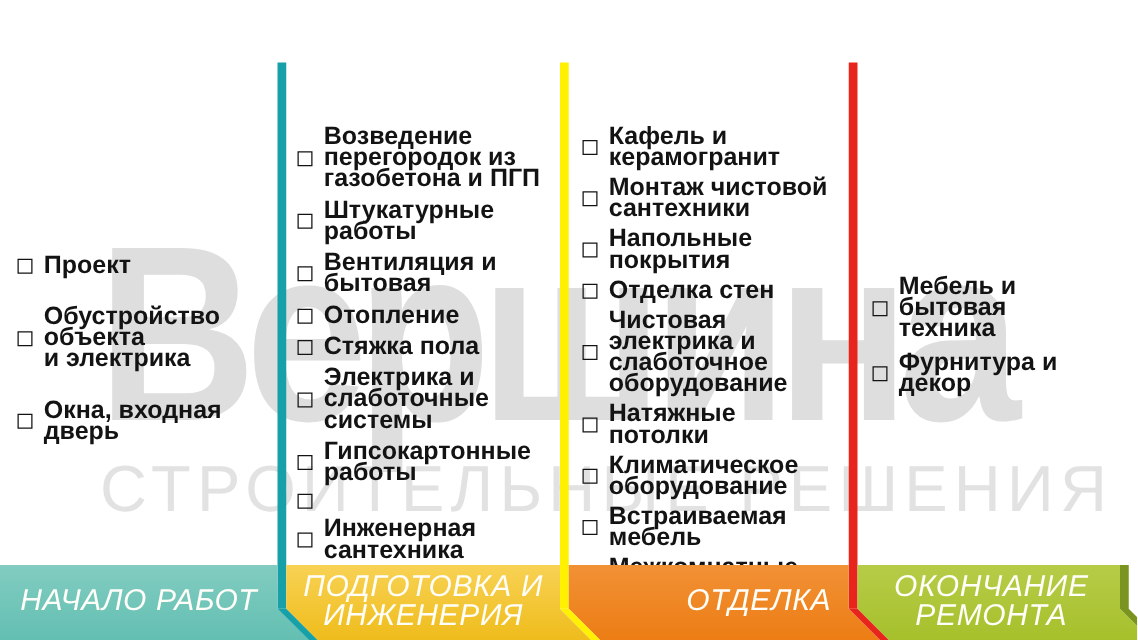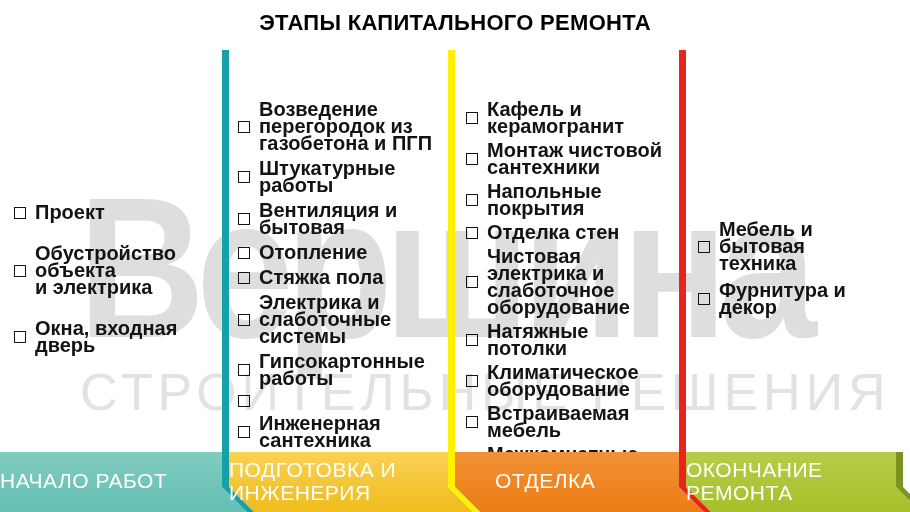--- a/index.html
+++ b/index.html
@@ -28,36 +28,35 @@
   .col-1{left:14px; top:204px;width:206px;gap:24px;}
   .col-2{left:238px;top:101px;width:200px;gap:8px;}
   .col-3{left:466px;top:101px;width:204px;gap:7px;}
   .col-4{left:698px;top:221px;width:194px;gap:10px;}
   .item{display:flex;align-items:center;gap:9px;}
   .cb{flex:0 0 auto;width:10px;height:10px;border:1.5px solid #131313;background:transparent;}
   .txt{white-space:pre-line;font-size:20px;font-weight:bold;line-height:17px;color:#131313;}
 
   
   .banners{position:absolute;left:0;top:443px;z-index:3;}
-  .blabel{position:absolute;z-index:4;white-space:pre-line;
-          color:#fffef8;font-size:21px;line-height:23px;letter-spacing:.5px;}
+  .blabel{position:absolute;z-index:4;text-align:center;white-space:pre-line;
+          color:#fffef8;font-size:24px;line-height:23px;letter-spacing:.5px;font-style:italic;}
   .bl-1{left:0;    width:222px;top:469px;}
   .bl-2{left:229px;width:219px;top:458px;}
   .bl-3{left:455px;width:224px;top:469px;padding-left:40px;}
   .bl-4{left:686px;width:214px;top:458px;}
 </style>
 </head>
 <body>
 
 <div class="page">
 
   <div class="wm1">Вершина</div>
   <div class="wm2">СТРОИТЕЛЬНЫЕ РЕШЕНИЯ</div>
 
-  <div class="title">ЭТАПЫ КАПИТАЛЬНОГО РЕМОНТА</div>
 
   <div class="strip strip-teal" style="background: rgb(23, 160, 168);"></div>
   <div class="strip strip-yellow" style="background: rgb(255, 241, 1);"></div>
   <div class="strip strip-red" style="background: rgb(232, 37, 28);"></div>
 
   <div class="col col-1">
       <div class="item">
         <span class="cb"></span>
         <span class="txt">Проект</span>
       </div>

